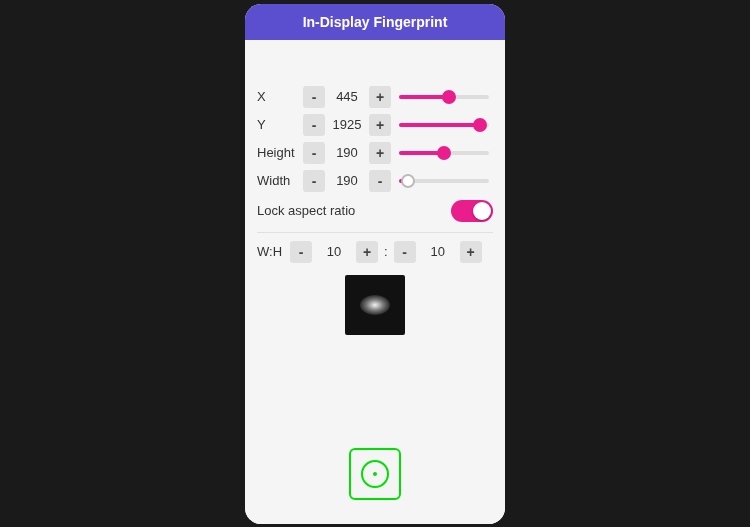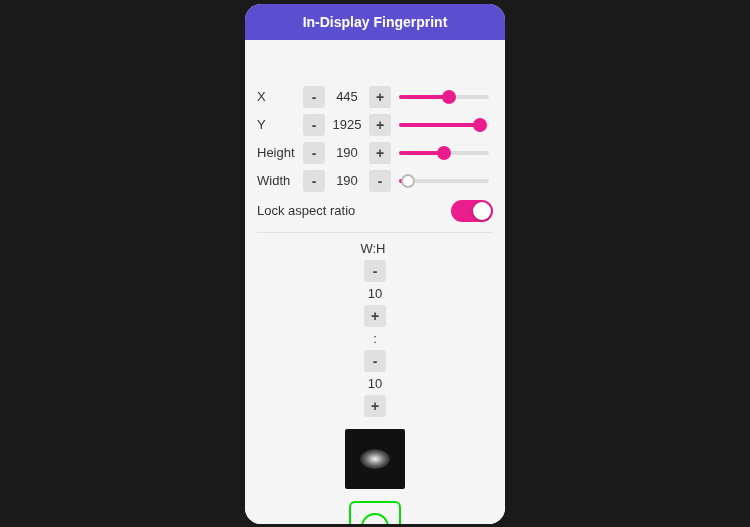--- a/index.html
+++ b/index.html
@@ -128,21 +128,20 @@
       border-radius: 50%;
       position: absolute;
       top: 2px;
       right: 2px;
       box-shadow: 0 1px 3px rgba(0,0,0,0.3);
     }
     .wh-row {
       display: flex;
       align-items: center;
       gap: 4px;
-      flex-direction: column;
     }
     .wh-label {
       font-size: 13px;
       color: #333;
       margin-right: 4px;
     }
     .colon {
       font-size: 13px;
       color: #333;
       margin: 0 2px;

